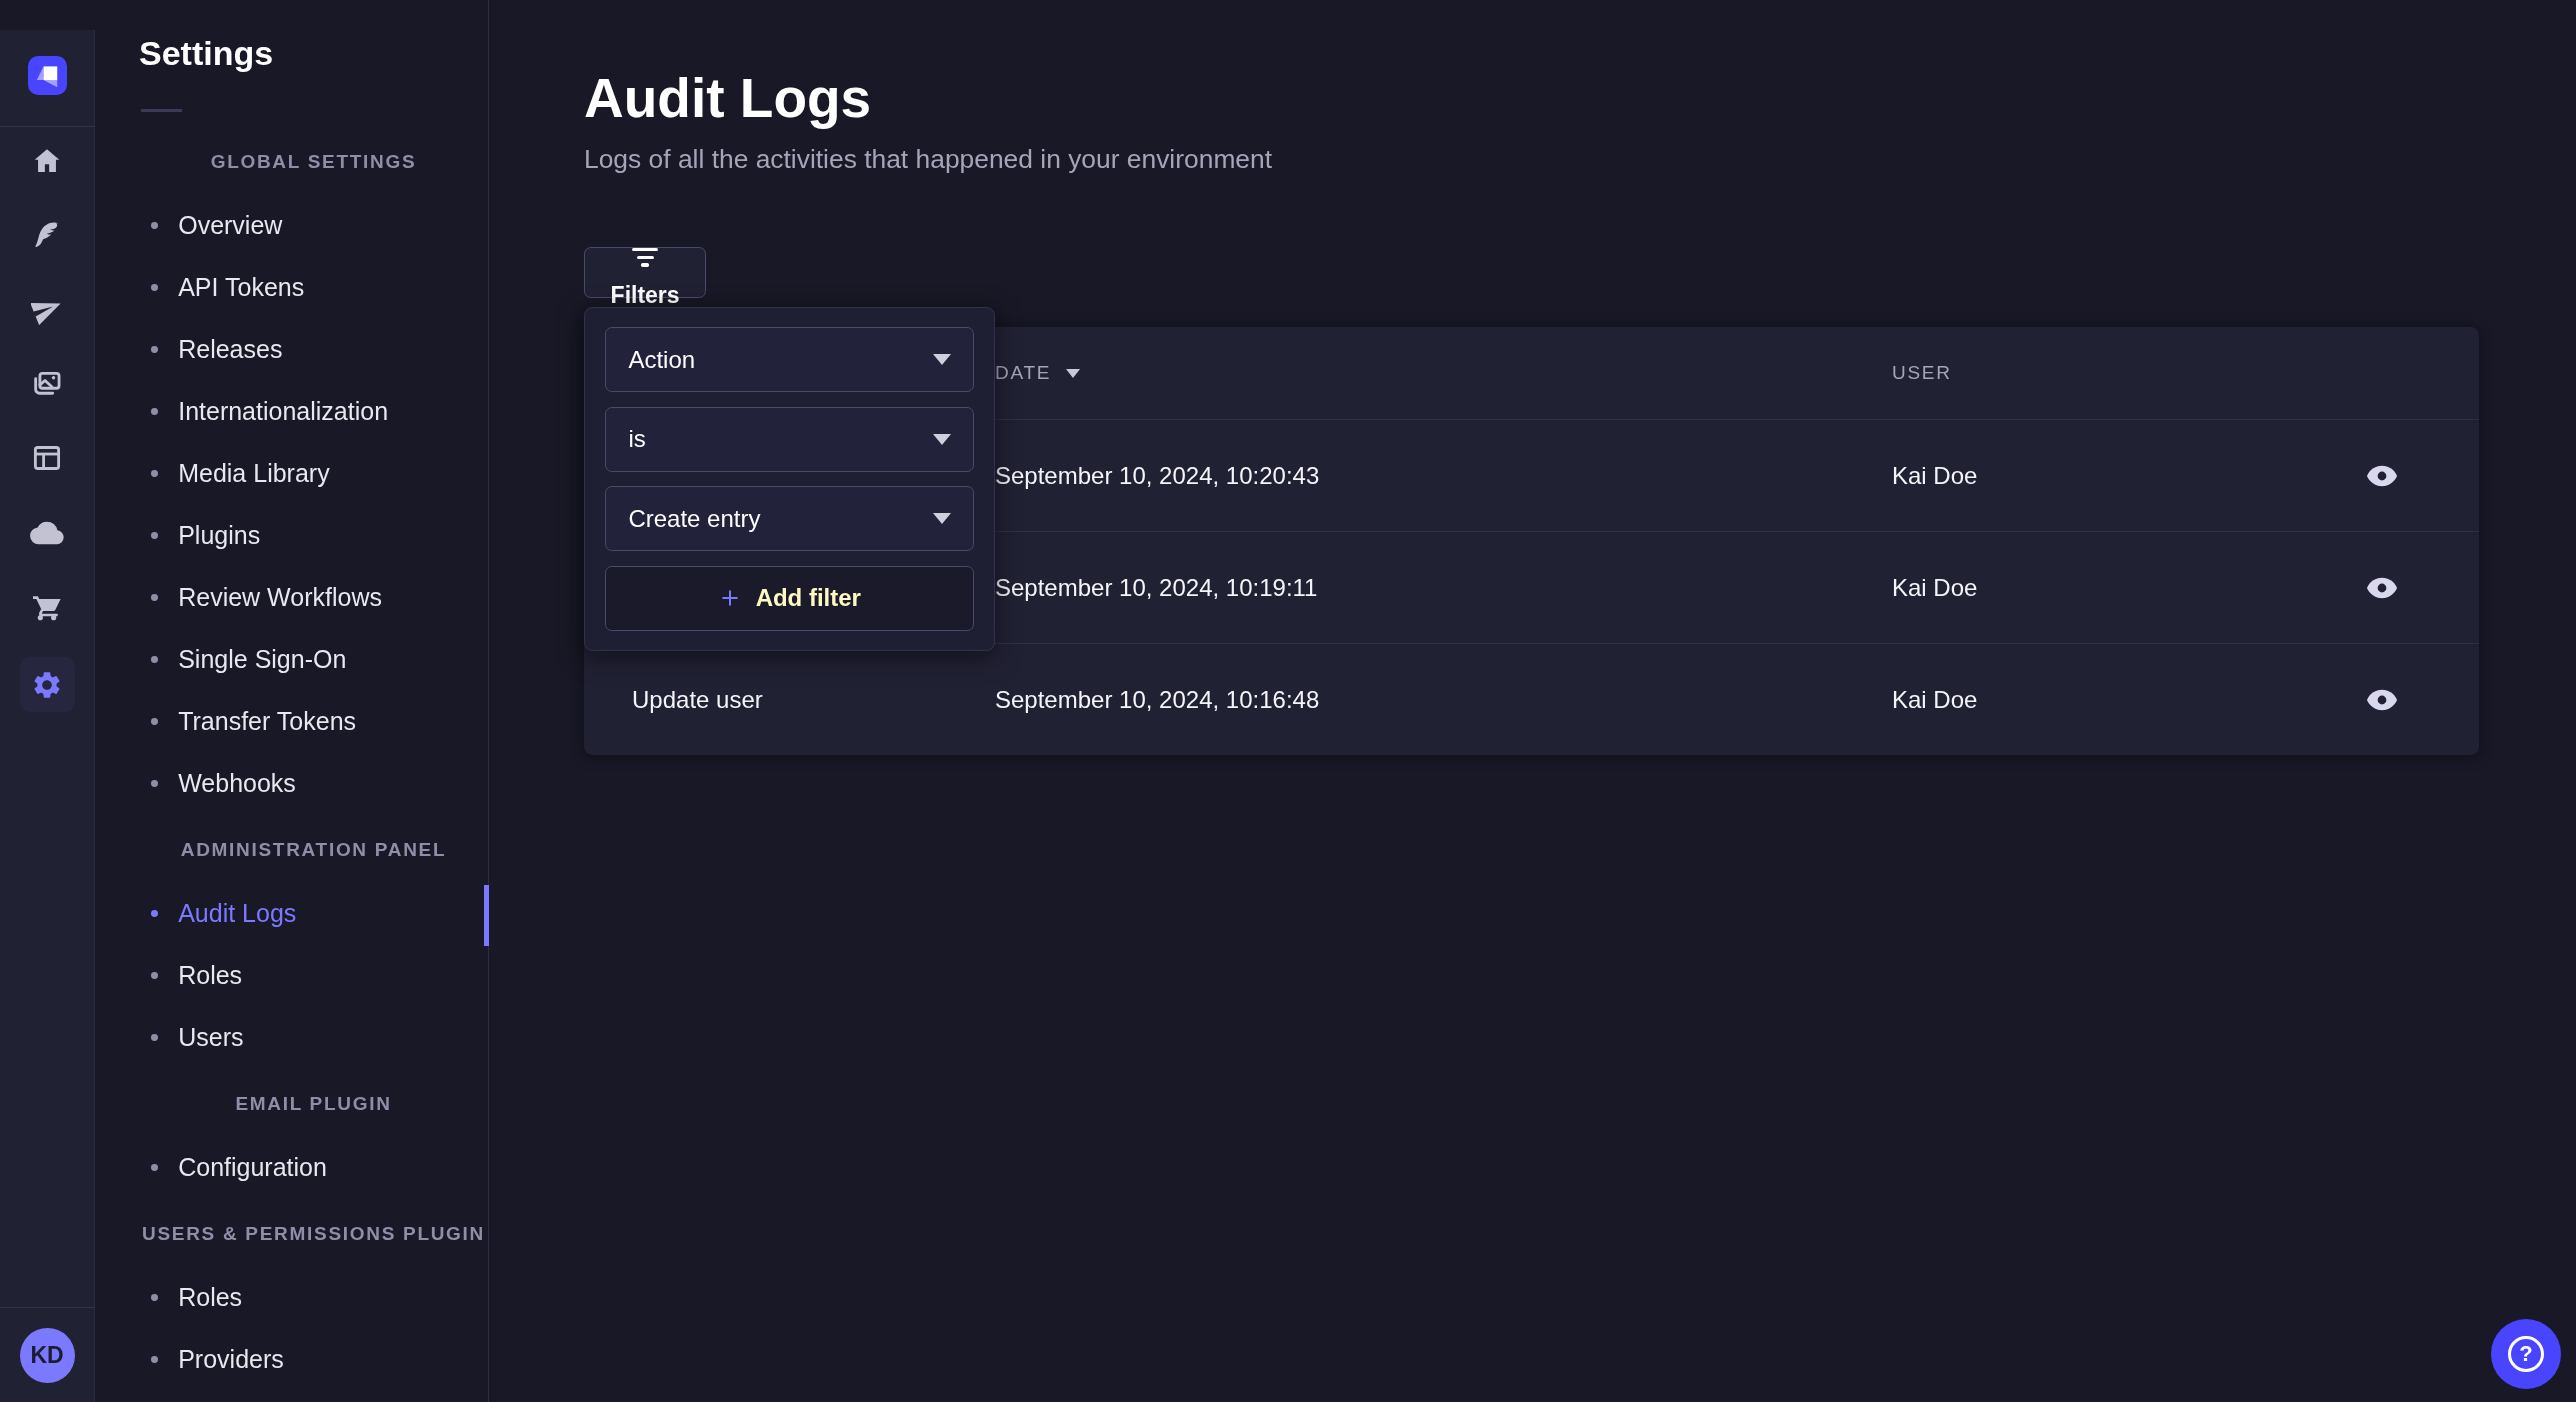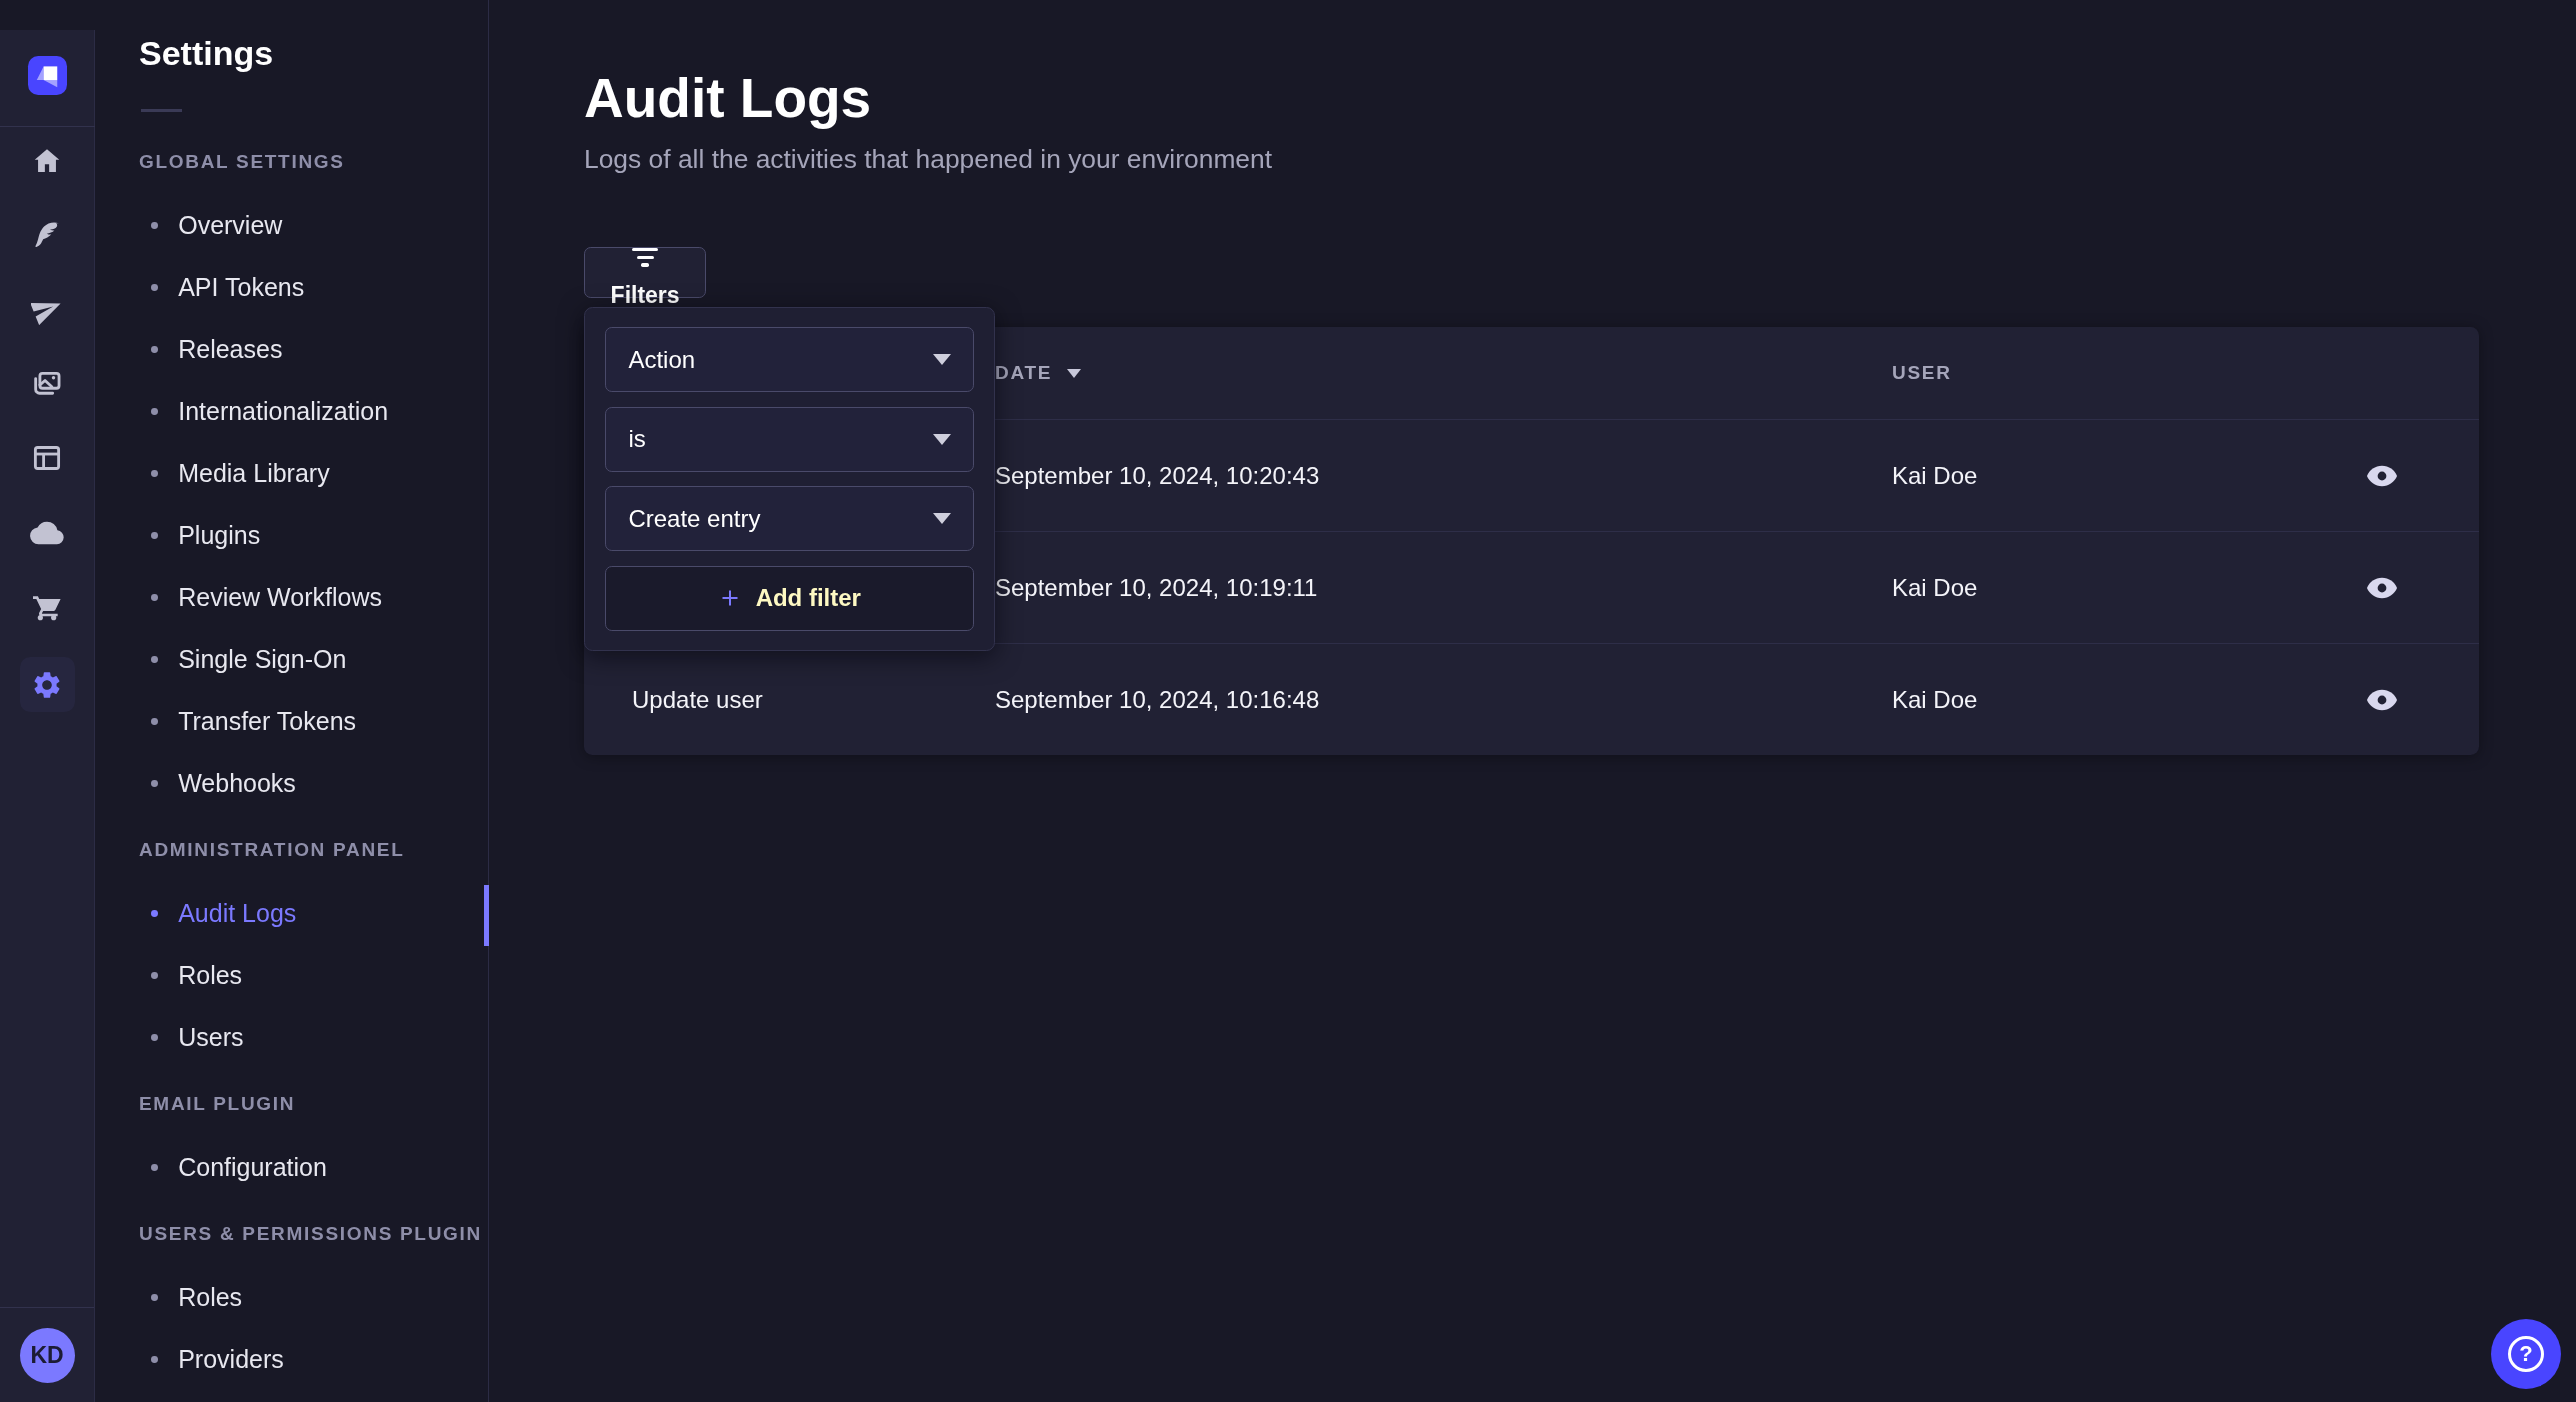--- a/index.html
+++ b/index.html
@@ -43,21 +43,21 @@
   }
   
   .subnav {
     position:absolute; left:95px; top:0; bottom:0; width:394px;
     background:#181826; border-right:0.9px solid #2c2c45;
   }
   .subnav h2 { margin:31px 0 0 44px; font-size:34px; line-height:44px; font-weight:700; color:#ffffff; }
   .subnav-rule { width:41px; height:2.6px; background:#3a3a56; margin:34px 0 0 46px; }
   .section-label {
     margin:22px 0 0 44px; height:25.6px; line-height:25.6px;
-    font-size:19px; font-weight:600; letter-spacing:1.7px; color:#8e8ea9; text-transform:uppercase;
+    font-size:19px; font-weight:600; letter-spacing:1.7px; color:#8e8ea9; text-transform:uppercase;text-align:center;
   }
   .section-label.first { margin-top:37px; }
   .subnav ul { list-style:none; margin-top:20.4px; }
   .subnav li {
     height:62px; display:flex; align-items:center; padding-left:56px; gap:20.4px;
     cursor:pointer; color:#e8e8f0; font-size:25px;
   }
   .bullet { width:6.8px; height:6.8px; border-radius:50%; background:#8e8ea9; flex:none; }
   .subnav li.active { color:#7b79ff; }
   .subnav li.active .bullet { background:#7b79ff; }
@@ -76,21 +76,21 @@
   .filter-glyph i { display:block; height:3.4px; border-radius:1.7px; background:#fff; }
   .filter-glyph i:nth-child(1){ width:25.6px; } .filter-glyph i:nth-child(2){ width:17px; } .filter-glyph i:nth-child(3){ width:8.5px; }
   
   .table-card {
     margin:29px 0 0 95px; width:1895px; border-radius:8.5px; background:#212134;
     box-shadow:0 1.7px 13.6px rgba(0,0,0,.35); position:relative;
   }
   .thead { height:92px; position:relative; }
   .th {
     position:absolute; top:50%; transform:translateY(-50%);
-    font-size:19px; font-weight:700; letter-spacing:1.7px; color:#a5a5ba;
+    font-size:19px; font-weight:400; letter-spacing:1.7px; color:#a5a5ba;
     display:flex; align-items:center; gap:15.3px; background:transparent; border:none;
     font-family:"Liberation Sans", sans-serif; text-transform:uppercase;
   }
   .th.date { left:411px; cursor:pointer; }
   .th.user { left:1308px; }
   .sort-arrow {
     width:0; height:0; border-left:7.7px solid transparent; border-right:7.7px solid transparent;
     border-top:9.4px solid #c8c8da;
   }
   .trow { height:112px; border-top:0.9px solid #2e2e48; position:relative; cursor:pointer;padding-left:8px; }

